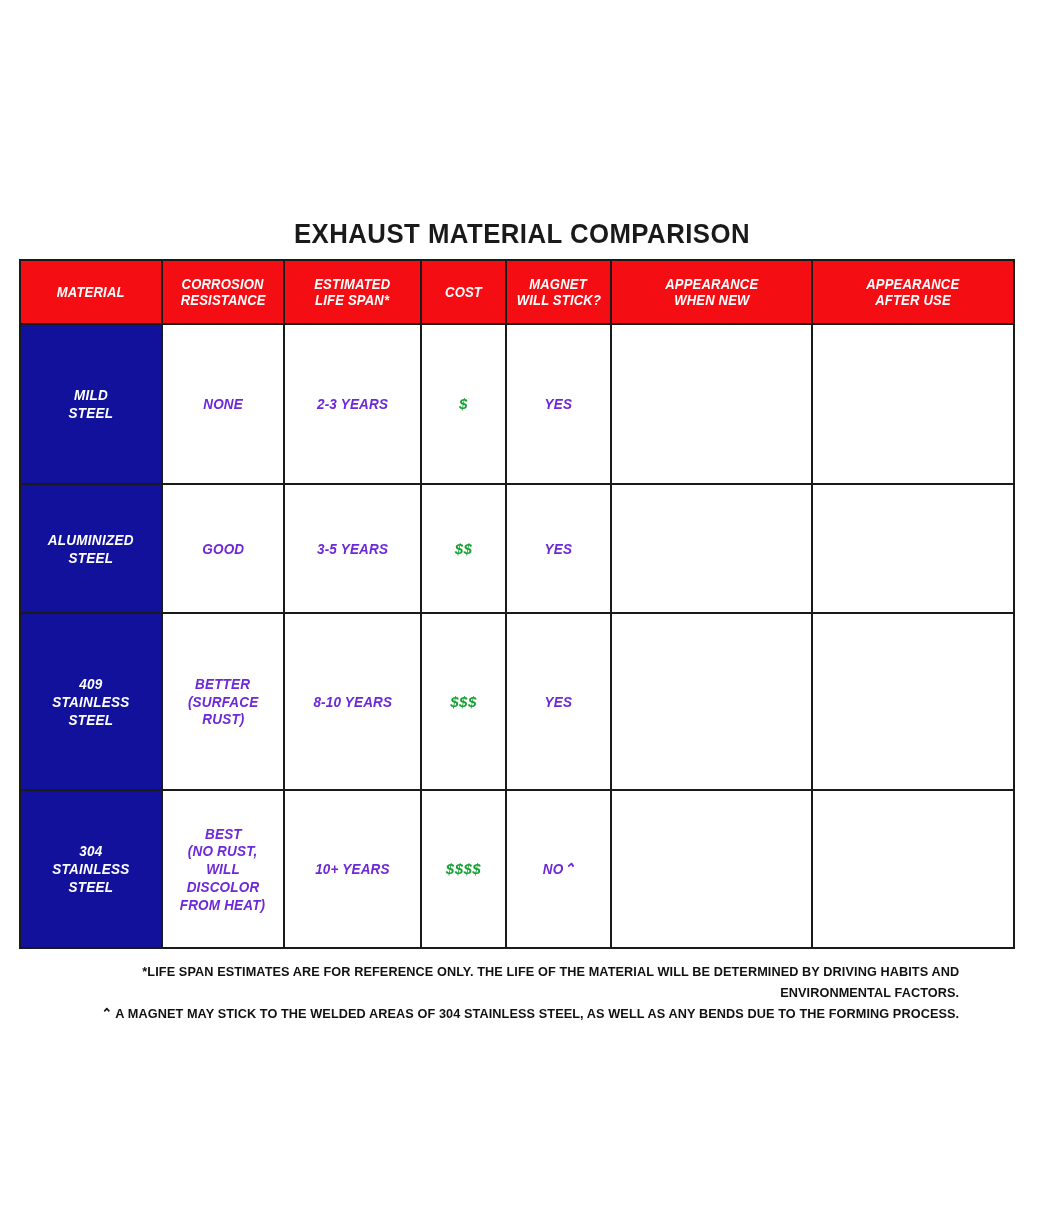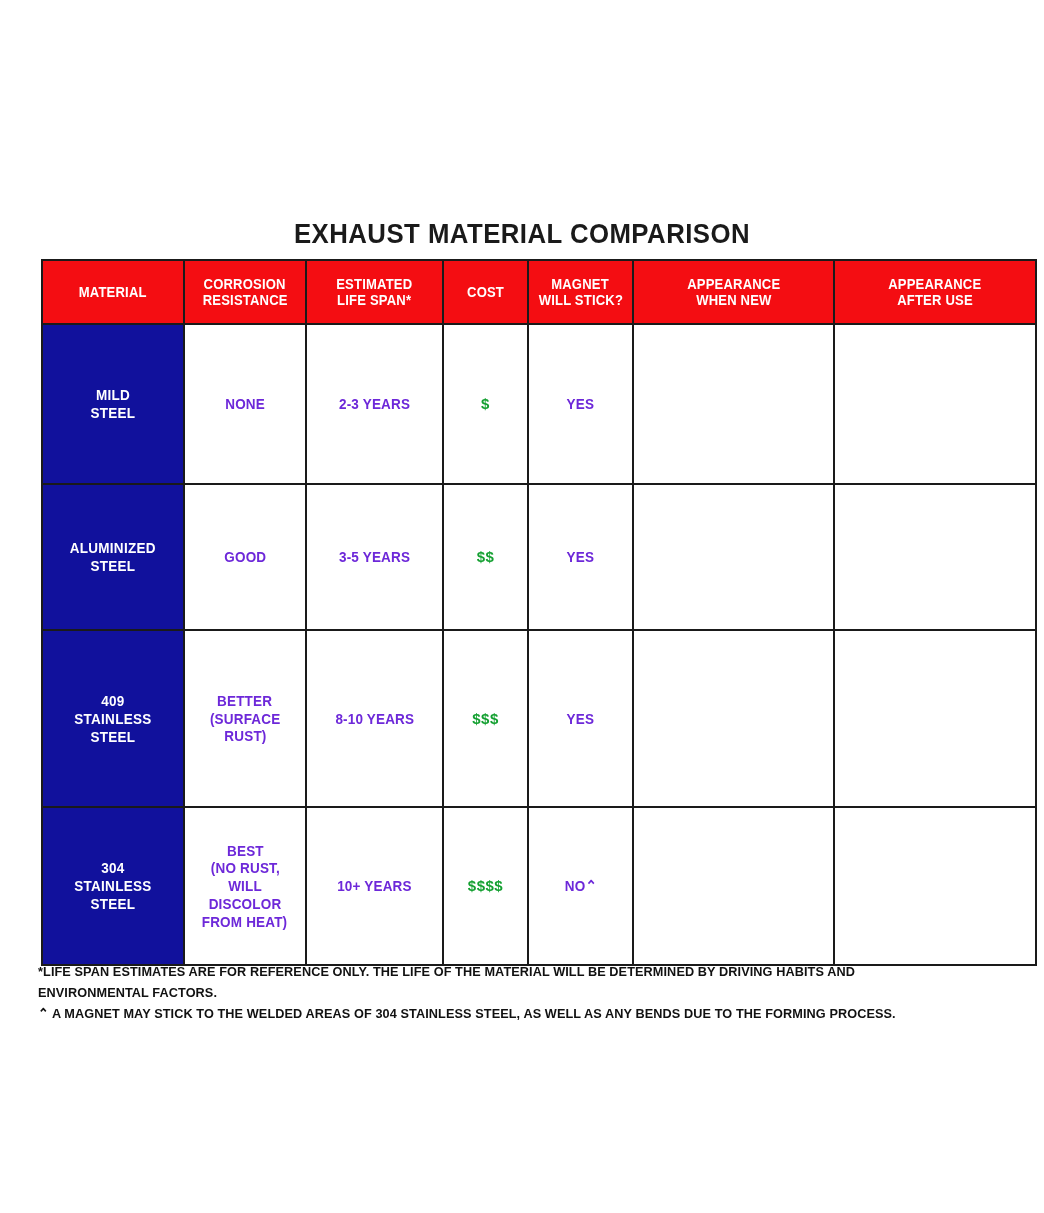--- a/index.html
+++ b/index.html
@@ -30,25 +30,26 @@
     text-align: center;
     font-size: 28px;
     font-weight: bold;
     letter-spacing: 0.5px;
     color: #1a1a1a;
     font-family: "Liberation Sans Narrow", "Liberation Sans", sans-serif;
     transform: scaleX(0.92);
   }
   table.cmp {
     position: absolute;
-    left: 41px;
+    left: 19px;
     top: 259px;
     width: 994px;
     border-collapse: collapse;
     table-layout: fixed;
+    font-style: italic;
   }
   table.cmp td, table.cmp th {
     border: 2px solid #1a1a1a;
     padding: 0;
     vertical-align: middle;
     text-align: center;
   }
   thead th {
     background: #f40d12;
     color: #ffffff;
@@ -104,20 +105,21 @@
     position: absolute;
     left: 38px;
     top: 962px;
     width: 980px;
     font-size: 13.5px;
     font-weight: bold;
     color: #111111;
     line-height: 1.55;
     letter-spacing: 0.1px;
     font-family: "Liberation Sans Narrow", "Liberation Sans", sans-serif;
+    text-align: right;
   }
   .footnotes div { transform: scaleX(0.94); transform-origin: left center; }
 
   
   .photo { position:absolute; left:0; top:0; width:100%; height:100%; display:block; }
 </style>
 </head>
 <body>
 
 <div id="page">
@@ -254,21 +256,21 @@
               </g>
               <g opacity="0.35" fill="#c9a273">
                 <ellipse cx="82" cy="62" rx="12" ry="5"></ellipse>
                 <ellipse cx="170" cy="98" rx="14" ry="5"></ellipse>
               </g>
             </svg>
           </div>
         </td>
       </tr>
 
-      <tr style="height:146px">
+      <tr style="height:129px">
         <td class="mat">
           <span class="inner">ALUMINIZED</span><br>
           <span class="inner">STEEL</span>
         </td>
         <td class="txt">
           <span class="inner">GOOD</span>
         </td>
         <td class="txt">
           <span class="inner">3-5 YEARS</span>
         </td>

